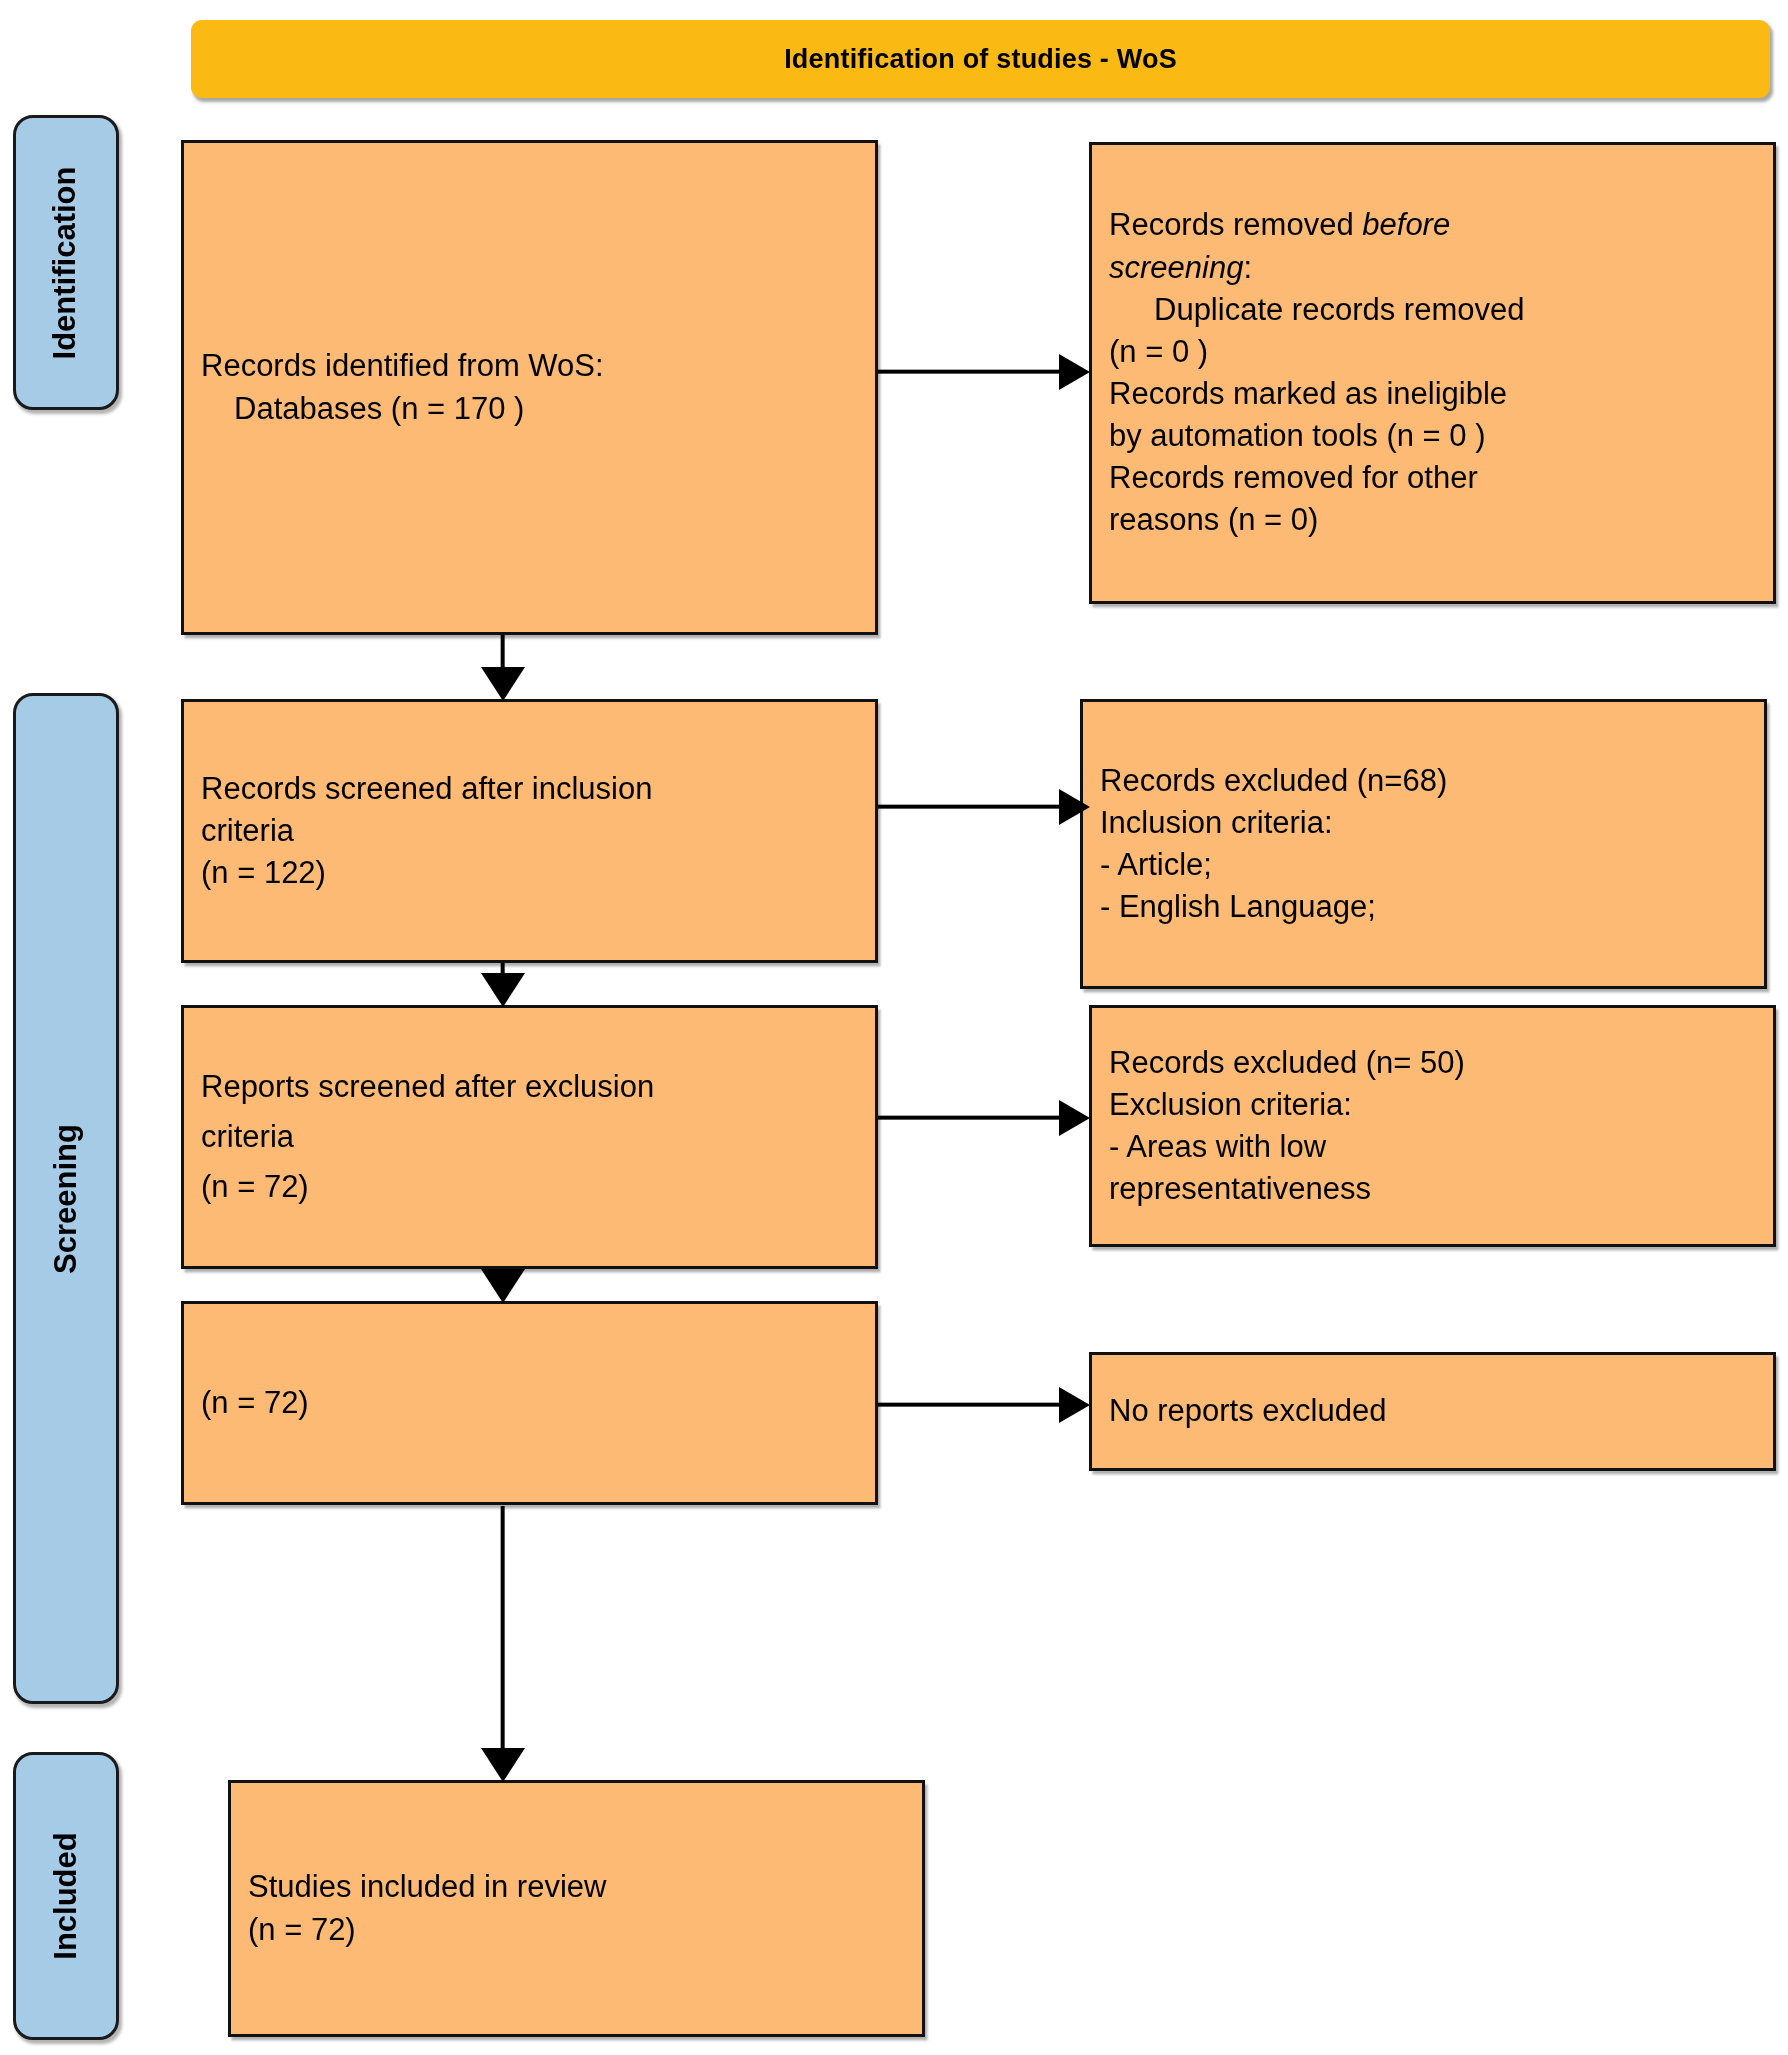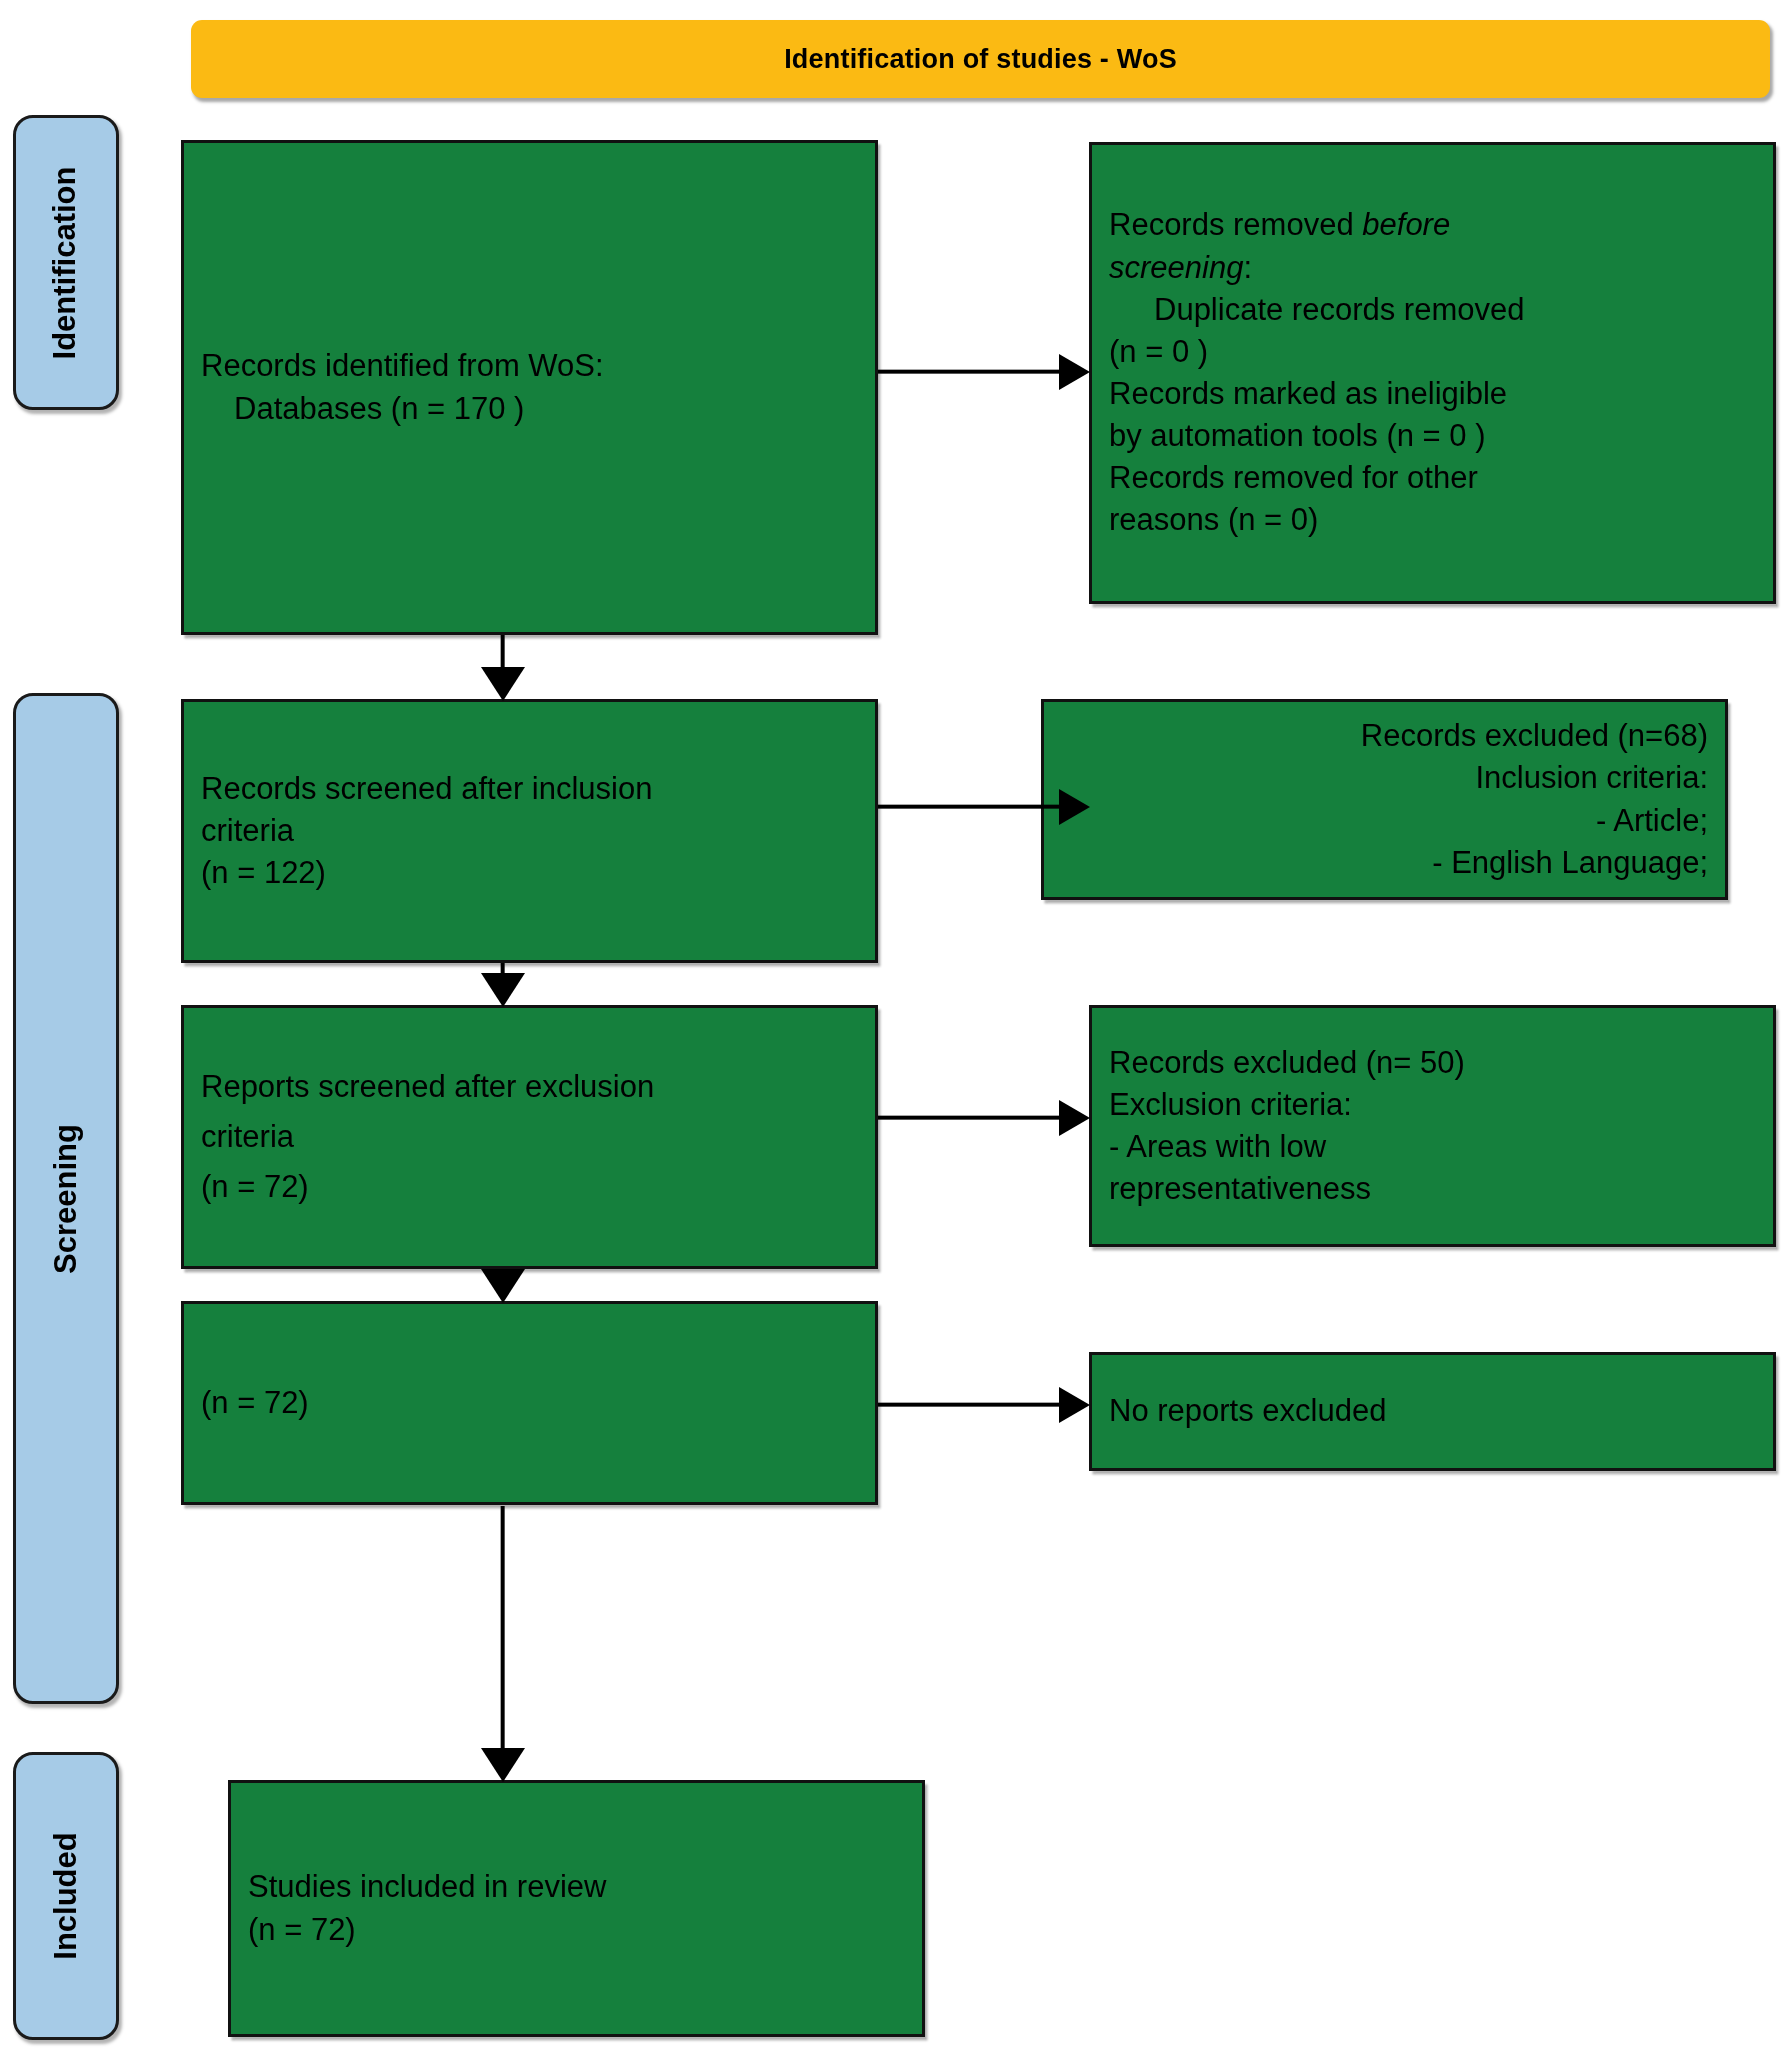--- a/index.html
+++ b/index.html
@@ -29,41 +29,41 @@
   .stage .stage-label{
     transform:rotate(-90deg);white-space:nowrap;
     font-size:31px;font-weight:bold;color:#000;
   }
   #stage-identification{top:115px;height:289px;}
   #stage-screening{top:693px;height:1005px;}
   #stage-included{top:1752px;height:282px;}
 
   
   .box{
-    position:absolute;background:#15803d;border:3.9px solid #111111;
+    position:absolute;background:#fdba74;border:3.9px solid #111111;
     box-shadow:3.1px 3.9px 2.3px rgba(0,0,0,0.30);
     box-sizing:border-box;
     display:flex;flex-direction:column;justify-content:center;
   }
   .box .txt{
     font-size:31px;line-height:1.36;color:#000;padding:0 17px;
     white-space:pre-wrap;
   }
   .ital{font-style:italic;}
 
   
   #box-identified{left:181px;top:140px;width:697px;height:495px;}
   #box-screened-inclusion{left:181px;top:699px;width:697px;height:264px;}
   #box-screened-exclusion{left:181px;top:1005px;width:697px;height:264px;gap:8px;}
   #box-eligibility{left:181px;top:1301px;width:697px;height:204px;}
   #box-included{left:181px;top:1780px;width:697px;height:257px;margin-left:47px;}
 
   
   #box-removed-before{left:1089px;top:142px;width:687px;height:462px;}
-  #box-excluded-inclusion{left:1041px;top:699px;width:687px;height:201px;text-align:right;}
+  #box-excluded-inclusion{left:1080px;top:699px;width:687px;height:290px;}
   #box-excluded-exclusion{left:1089px;top:1005px;width:687px;height:242px;}
   #box-no-reports{left:1089px;top:1352px;width:687px;height:119px;}
 
   
   .arrow{position:absolute;}
   .arrow .shaft-h{position:absolute;height:4.7px;background:#000;left:0;top:50%;
                   transform:translateY(-50%);}
   .arrow .head-h{position:absolute;right:0;top:50%;transform:translateY(-50%);
                  width:0;height:0;border-top:18px solid transparent;
                  border-bottom:18px solid transparent;border-left:31px solid #000;}

